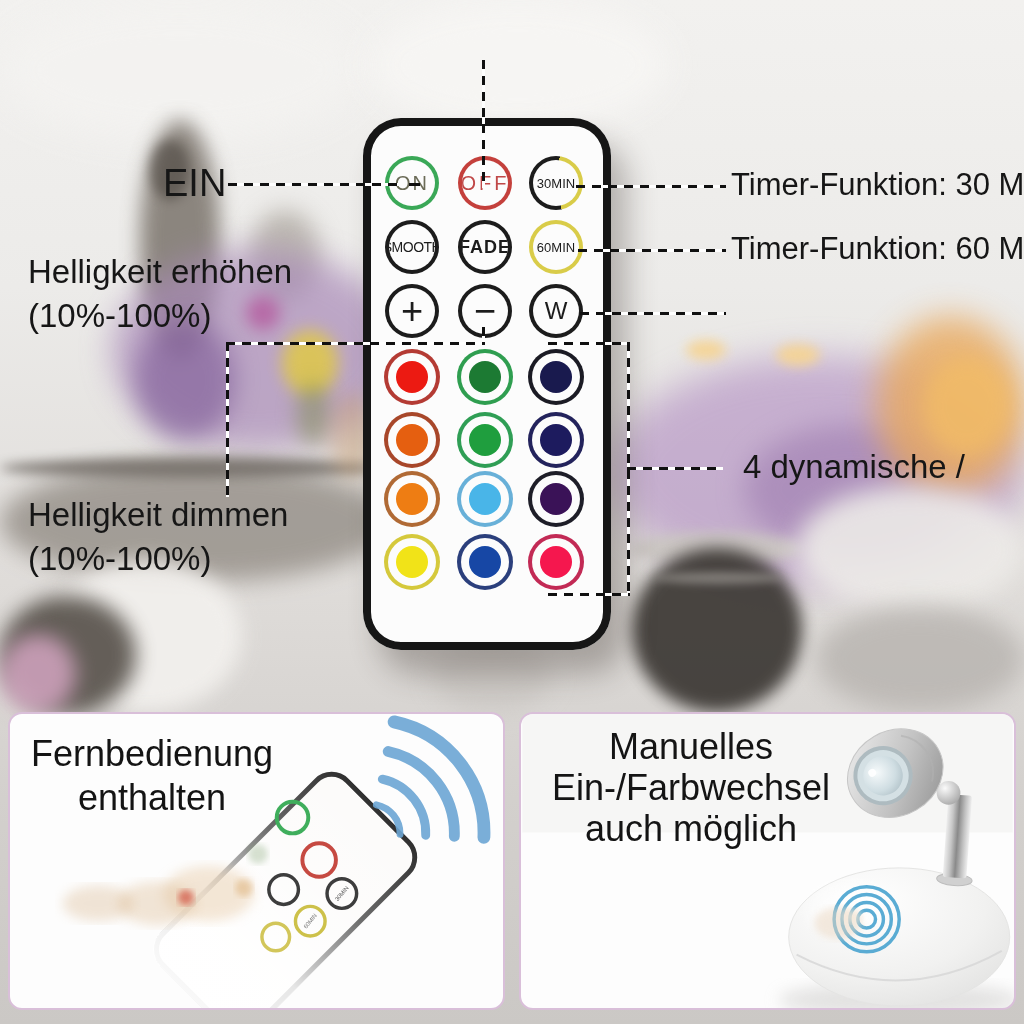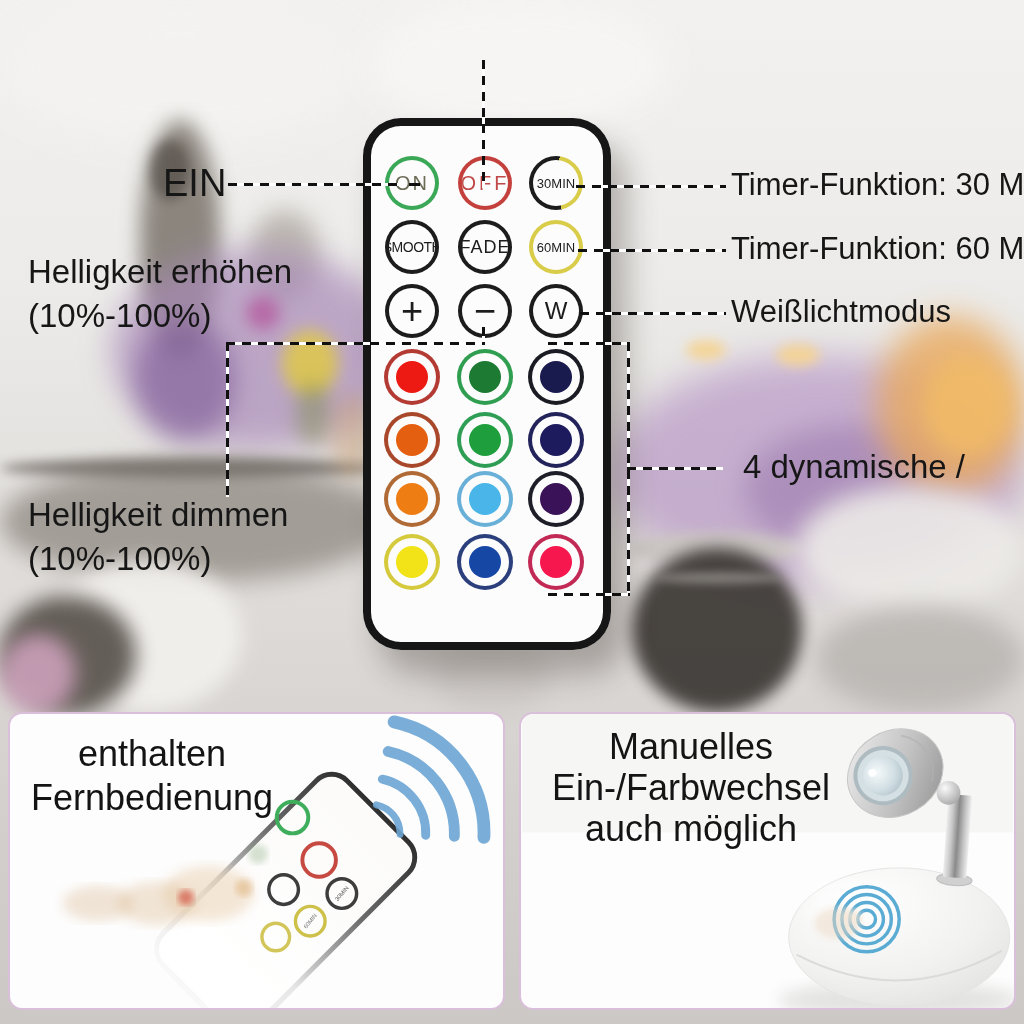--- a/index.html
+++ b/index.html
@@ -91,21 +91,21 @@
             </div>
           </div>
         </div>
         <div class="fbtn" style="left: 22px; top: 102px;">
           <div class="ringbg" style="background:#1c1c1c">
             <div class="face">
               <span class="blbl" style="font-size:14px;letter-spacing:-0.5px;color:#1c1c1c">SMOOTH</span>
             </div>
           </div>
         </div>
-        <div class="fbtn" style="left: 95px; top: 102px;">
+        <div class="fbtn" style="left: 95px; top: 102px; font-weight: bold;">
           <div class="ringbg" style="background:#1c1c1c">
             <div class="face">
               <span class="blbl" style="font-size:18px;letter-spacing:1px;color:#1c1c1c">FADE</span>
             </div>
           </div>
         </div>
         <div class="fbtn" style="left: 166px; top: 102px;">
           <div class="ringbg" style="background:#d9cc49">
             <div class="face">
               <span class="blbl" style="font-size:13px;letter-spacing:0px;color:#1c1c1c">60MIN</span>
@@ -238,21 +238,20 @@
   <div class="anno mid" style="left:28px;top:250px;">
     <div>Helligkeit erhöhen</div>
     <div>(10%-100%)</div>
   </div>
   <div class="anno mid" style="left:28px;top:493px;">
     <div>Helligkeit dimmen</div>
     <div>(10%-100%)</div>
   </div>
   <div class="anno side" style="left:731px;top:167px;">Timer-Funktion: 30 Min</div>
   <div class="anno side" style="left:731px;top:231px;">Timer-Funktion: 60 Min</div>
-  <div class="anno side" style="left:731px;top:294px;">Weißlichtmodus</div>
   <div class="anno mid" style="left:731px;top:446px;line-height:41px;margin-left:12px;">
     <div>4 dynamische /</div>
   </div>
 
   <div class="panel" id="panel-left">
     <svg class="psvg" viewBox="0 0 497 298">
       <defs>
         <filter id="b6">
             <feGaussianBlur stdDeviation="6"></feGaussianBlur>
           </filter>
@@ -287,22 +286,22 @@
         <text x="303" y="212" font-size="6" fill="#777" text-anchor="middle" transform="rotate(-50 303 210)">60MIN</text>
       </g>
       <g stroke="#6ca6d4" fill="none" stroke-linecap="round" opacity=".9">
         <path d="M388 8 A115 115 0 0 1 479 125" stroke-width="13"></path>
         <path d="M382 38 A85 85 0 0 1 449 124" stroke-width="11"></path>
         <path d="M376 66 A56 56 0 0 1 420 123" stroke-width="9"></path>
         <path d="M370 92 A30 30 0 0 1 394 122" stroke-width="7"></path>
       </g>
     </svg>
     <div class="ptitle" style="left:12px;top:18px;width:260px;font-size:36px;line-height:44px;">
+      <div>Fernbedienung</div>
       <div>enthalten</div>
-      <div>Fernbedienung</div>
     </div>
   </div>
 
   <div class="panel" id="panel-right">
     <svg class="psvg" viewBox="0 0 497 298">
       <defs>
         <filter id="b8">
             <feGaussianBlur stdDeviation="8"></feGaussianBlur>
           </filter>
         <filter id="b4">

